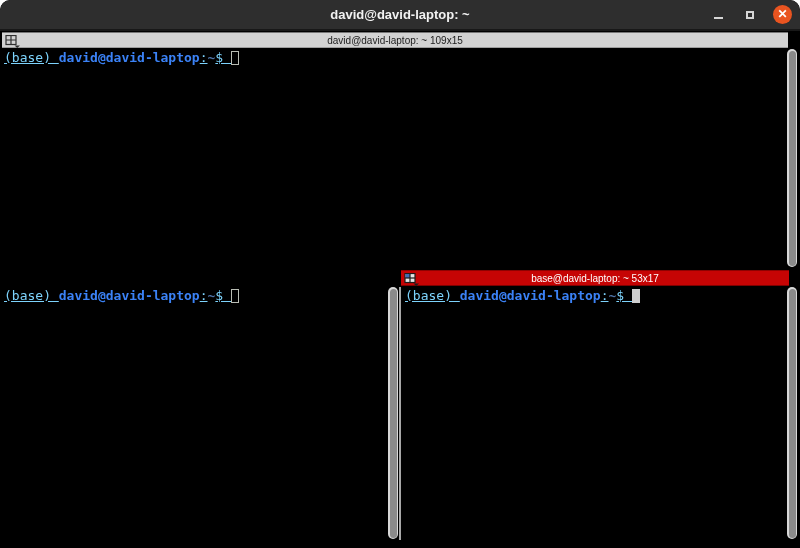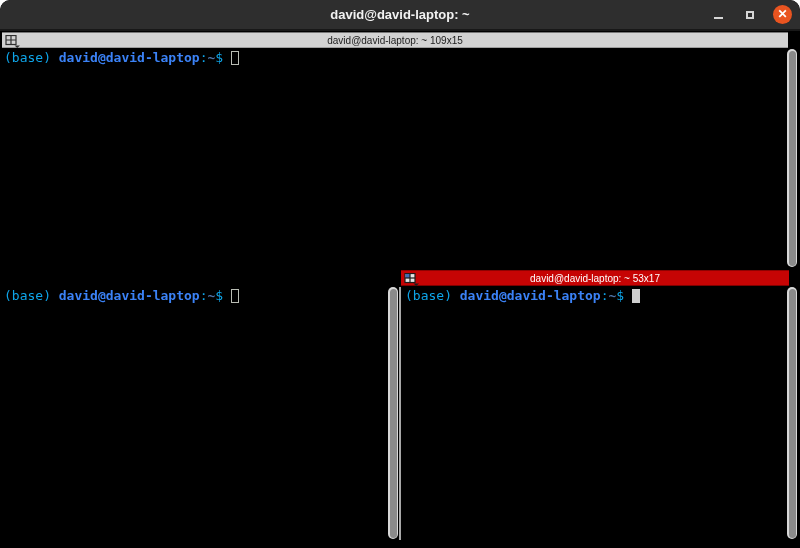--- a/index.html
+++ b/index.html
@@ -19,21 +19,21 @@
   .pane-bar.grey{background:#d2d2d2;border-top:1px solid #767676;border-bottom:1px solid #9d9d9d;}
   .pane-bar.red{background:#c60404;border-top:1px solid #8e0101;border-bottom:1px solid #7e0101;}
   .pane-bar .bar-title{position:absolute;top:0;left:0;width:100%;height:15px;line-height:15px;text-align:center;font-size:10px;}
   .pane-bar.grey .bar-title{color:#1c1c1c;}
   .pane-bar.red .bar-title{color:#ffffff;}
   .group-btn{position:absolute;left:3px;top:1px;width:18px;height:13px;}
 
   
   .term{position:absolute;background:#000;overflow:hidden;}
   .prompt-line{position:absolute;top:2px;left:4px;font-family:"DejaVu Sans Mono","Liberation Mono",monospace;font-size:13px;line-height:15px;white-space:pre;}
-  .t-grey{color:#0ea5e9;}
+  .t-grey{color:#7dd3fc;text-decoration:underline;}
   .t-green{color:#3b82f6;font-weight:bold;}
   .t-blue{color:#4f74a8;font-weight:bold;}
   .cursor{display:inline-block;width:8px;height:14px;vertical-align:text-bottom;margin-left:0;}
   .cursor.hollow{border:1px solid #b9bdb4;box-sizing:border-box;background:transparent;}
   .cursor.solid{background:#cfcfcf;}
 
   
   .scrollbar{position:absolute;width:10px;background:#d8d8d8;border-radius:5px;}
   .scrollbar .thumb{position:absolute;left:1.5px;top:1.5px;right:1.5px;bottom:1.5px;background:#8a8a8a;border-radius:4px;}
 
@@ -89,21 +89,21 @@
   <div class="pane-bar red" style="top:270px;left:401px;width:388px;">
     <span class="group-btn">
       <svg width="18" height="13" viewBox="0 0 18 13">
         <rect x="1" y="0.5" width="10" height="9" fill="#e8e8e8" stroke="#1d1d1d" stroke-width="1.2"></rect>
         <rect x="1.5" y="1" width="4.5" height="4" fill="#3e6db5"></rect>
         <line x1="1" y1="5" x2="11" y2="5" stroke="#1d1d1d" stroke-width="1.2"></line>
         <line x1="6" y1="0.5" x2="6" y2="9.5" stroke="#1d1d1d" stroke-width="1.2"></line>
         <polygon points="9.5,10.5 15,10.5 12.2,13" fill="#1d1d1d"></polygon>
       </svg>
     </span>
-    <span class="bar-title">david@david-laptop: ~ 53x17</span>
+    <span class="bar-title">base@david-laptop: ~ 53x17</span>
   </div>
   <div class="term" style="top:286px;left:401px;width:399px;height:254px;">
     <div class="prompt-line"><span class="t-grey">(base) </span><span class="t-green">david@david-laptop</span><span class="t-grey">:</span><span class="t-blue">~</span><span class="t-grey">$ </span><span class="cursor solid"></span></div>
   </div>
   <div class="scrollbar" style="left:787px;top:287px;height:252px;">
     <div class="thumb"></div>
   </div>
 
 </div>
 

